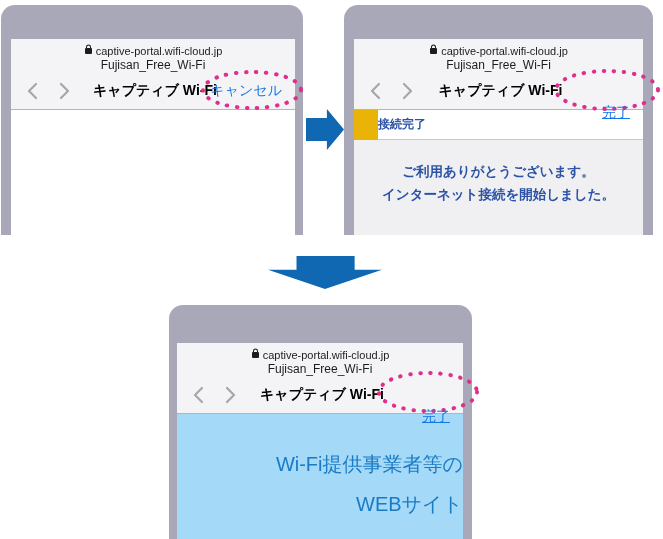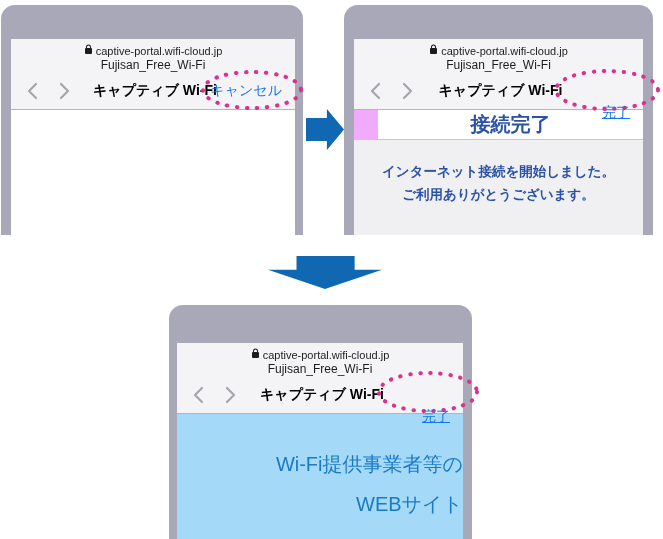--- a/index.html
+++ b/index.html
@@ -5,21 +5,21 @@
   html,body { margin:0; padding:0; background:#ffffff; }
   body { font-family:"Liberation Sans","DejaVu Sans",sans-serif; }
   .canvas { position:relative; width:663px; height:539px; background:#ffffff; overflow:hidden; }
 
   
   .phone { position:absolute; background:#a8a8b8; border-radius:14px 14px 0 0; }
   .phone1 { left:1px;   top:5px;   width:302px; height:230px; }
   .phone2 { left:344px; top:5px;   width:309px; height:230px; }
   .phone3 { left:169px; top:305px; width:303px; height:234px; }
 
-  .screen { position:absolute; top:34px; bottom:0; background:#f0abfc;
+  .screen { position:absolute; top:34px; bottom:0; background:#eab308;
             display:flex; flex-direction:column; overflow:hidden; }
   .phone1 .screen { left:10px; right:8px; }
   .phone2 .screen { left:10px; right:10px; }
   .phone3 .screen { left:8px;  right:9px; top:38px; }
 
   
   .header { background:#f4f4f6; }
   .site-info { text-align:center; padding-top:5px; color:#1c1c1e; }
   .url-row { font-size:11px; line-height:14px; display:flex; align-items:center; justify-content:center; gap:3px; }
   .ssid-row { font-size:12px; line-height:14px; }
@@ -28,22 +28,22 @@
   .chevrons { display:flex; gap:21px; padding-left:16px; }
   .chevron { display:flex; align-items:center; }
   .nav-title { position:absolute; left:4px; right:0; text-align:center;
                font-size:14px; font-weight:bold; color:#000; }
   .nav-action { margin-left:auto; padding-right:13px; font-size:14px;
                 color:#1677e6; position:relative; z-index:2; background:none; border:none;
                 font-family:inherit; cursor:pointer; }
   .nav-action.done { text-decoration:underline;margin-top:44px; }
 
   
-  .banner { height:29px; line-height:29px; text-align:center; background:#ffffff;
-            border-bottom:1px solid #c9c9cd; font-size:20px; font-weight:bold; color:#2b52a5;margin-left:24px; }
+  .banner { height:29px; line-height:29px; text-align:left; background:#ffffff;
+            border-bottom:1px solid #c9c9cd; font-size:12px; font-weight:bold; color:#2b52a5;margin-left:24px; }
   .message { flex:1; background:#f0f0f3; text-align:center; padding-top:20px;
              font-size:13.5px; font-weight:600; color:#2b52a5; line-height:23px; }
 
   
   .webview { flex:1; background:#a5d9f8; text-align:right; padding-top:30px;
              font-size:20px; color:#1a7bc5; line-height:40px; }
 
   .content-blank { flex:1; background:#ffffff; }
 
   
@@ -124,22 +124,22 @@
                   <polyline points="2,2 9,9 2,16" fill="none" stroke="#a6a6ab" stroke-width="2.2" stroke-linecap="round" stroke-linejoin="round"></polyline>
                 </svg>
             </span>
           </div>
           <div class="nav-title">キャプティブ Wi-Fi</div>
           <button class="nav-action done">完了</button>
         </div>
       </div>
       <div class="banner">接続完了</div>
       <div class="message">
+        <div>ご利用ありがとうございます。</div>
         <div>インターネット接続を開始しました。</div>
-        <div>ご利用ありがとうございます。</div>
       </div>
     </div>
   </div>
 
   <div class="phone phone3">
     <div class="screen">
       <div class="header">
         <div class="site-info">
           <div class="url-row">
             <span class="icon">

